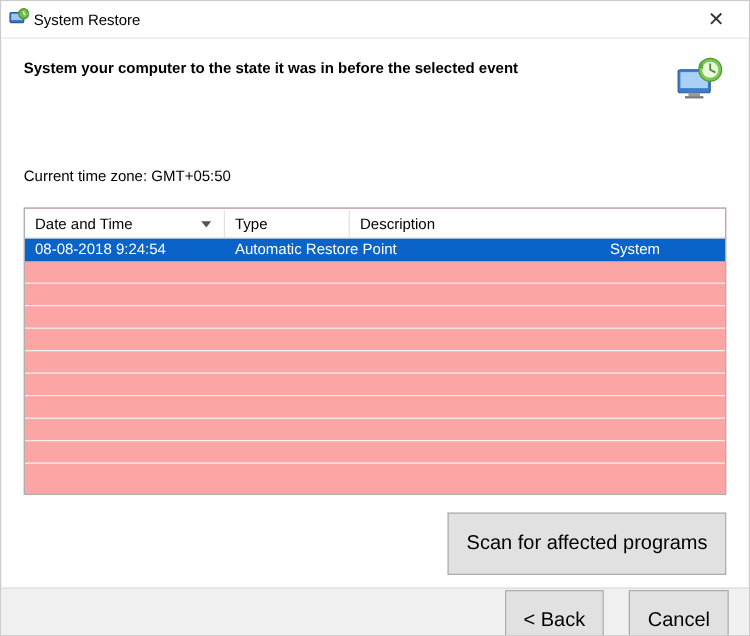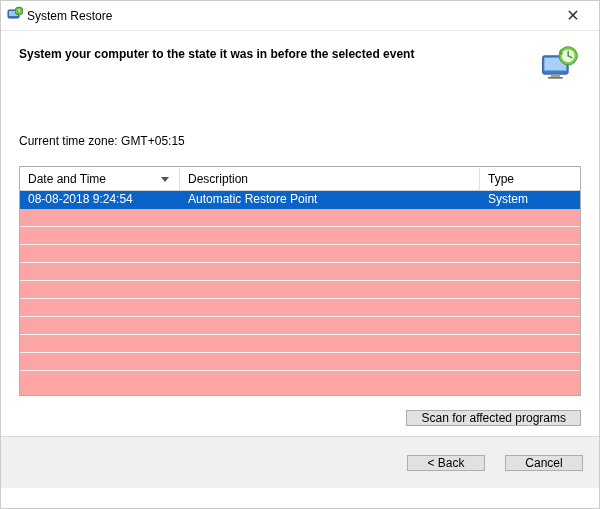--- a/index.html
+++ b/index.html
@@ -106,22 +106,22 @@
   .col-desc { width: 300px; }
   .col-type { flex: 1; }
   .scan-row {
     display: flex;
     justify-content: flex-end;
     padding: 14px 18px 10px 18px;
   }
   .btn {
     background: #e1e1e1;
     border: 1px solid #adadad;
-    padding: 0 14px;
-    font-size: 12px;
+    padding: 15px 14px;
+    font-size: 16px;
     font-family: inherit;
     cursor: pointer;
   }
   .btn.default { border: 1px solid #0078d7; box-shadow: inset 0 0 0 1px #0078d7; }
   .footer {
     border-top: 1px solid #dcdcdc;
     background: #f0f0f0;
     height: 52px;
     display: flex;
     align-items: center;
@@ -160,33 +160,33 @@
       <circle cx="34" cy="14" r="10" fill="#7ac94f" stroke="#4e8f2e" stroke-width="1"></circle>
       <circle cx="34" cy="14" r="7" fill="#eafbe0"></circle>
       <path d="M34 9 v5 l4 2" stroke="#4e8f2e" stroke-width="1.6" fill="none" stroke-linecap="round"></path>
       <path d="M25 10 a10 10 0 0 1 2 -3" stroke="#5aa838" stroke-width="2" fill="none"></path>
       <polygon points="24,12 27,9 28,13" fill="#5aa838"></polygon>
     </svg>
   </span>
 </div>
 
 <div class="content">
-  <div class="tz">Current time zone: GMT+05:15</div>
+  <div class="tz">Current time zone: GMT+05:50</div>
 
   <div class="grid">
     <div class="grid-head">
       <div class="col col-dt">
         <span>Date and Time</span>
         <span class="sort-caret"></span>
       </div>
+      <div class="col col-type">
+        <span>Type</span>
+      </div>
       <div class="col col-desc">
         <span>Description</span>
-      </div>
-      <div class="col col-type">
-        <span>Type</span>
       </div>
     </div>
     <div class="grid-body">
       <div class="grid-row selected">
         <div class="cell col-dt">08-08-2018 9:24:54</div>
         <div class="cell col-desc">Automatic Restore Point</div>
         <div class="cell col-type">System</div>
       </div>
       <div class="grid-row empty"></div>
       <div class="grid-row empty"></div>

